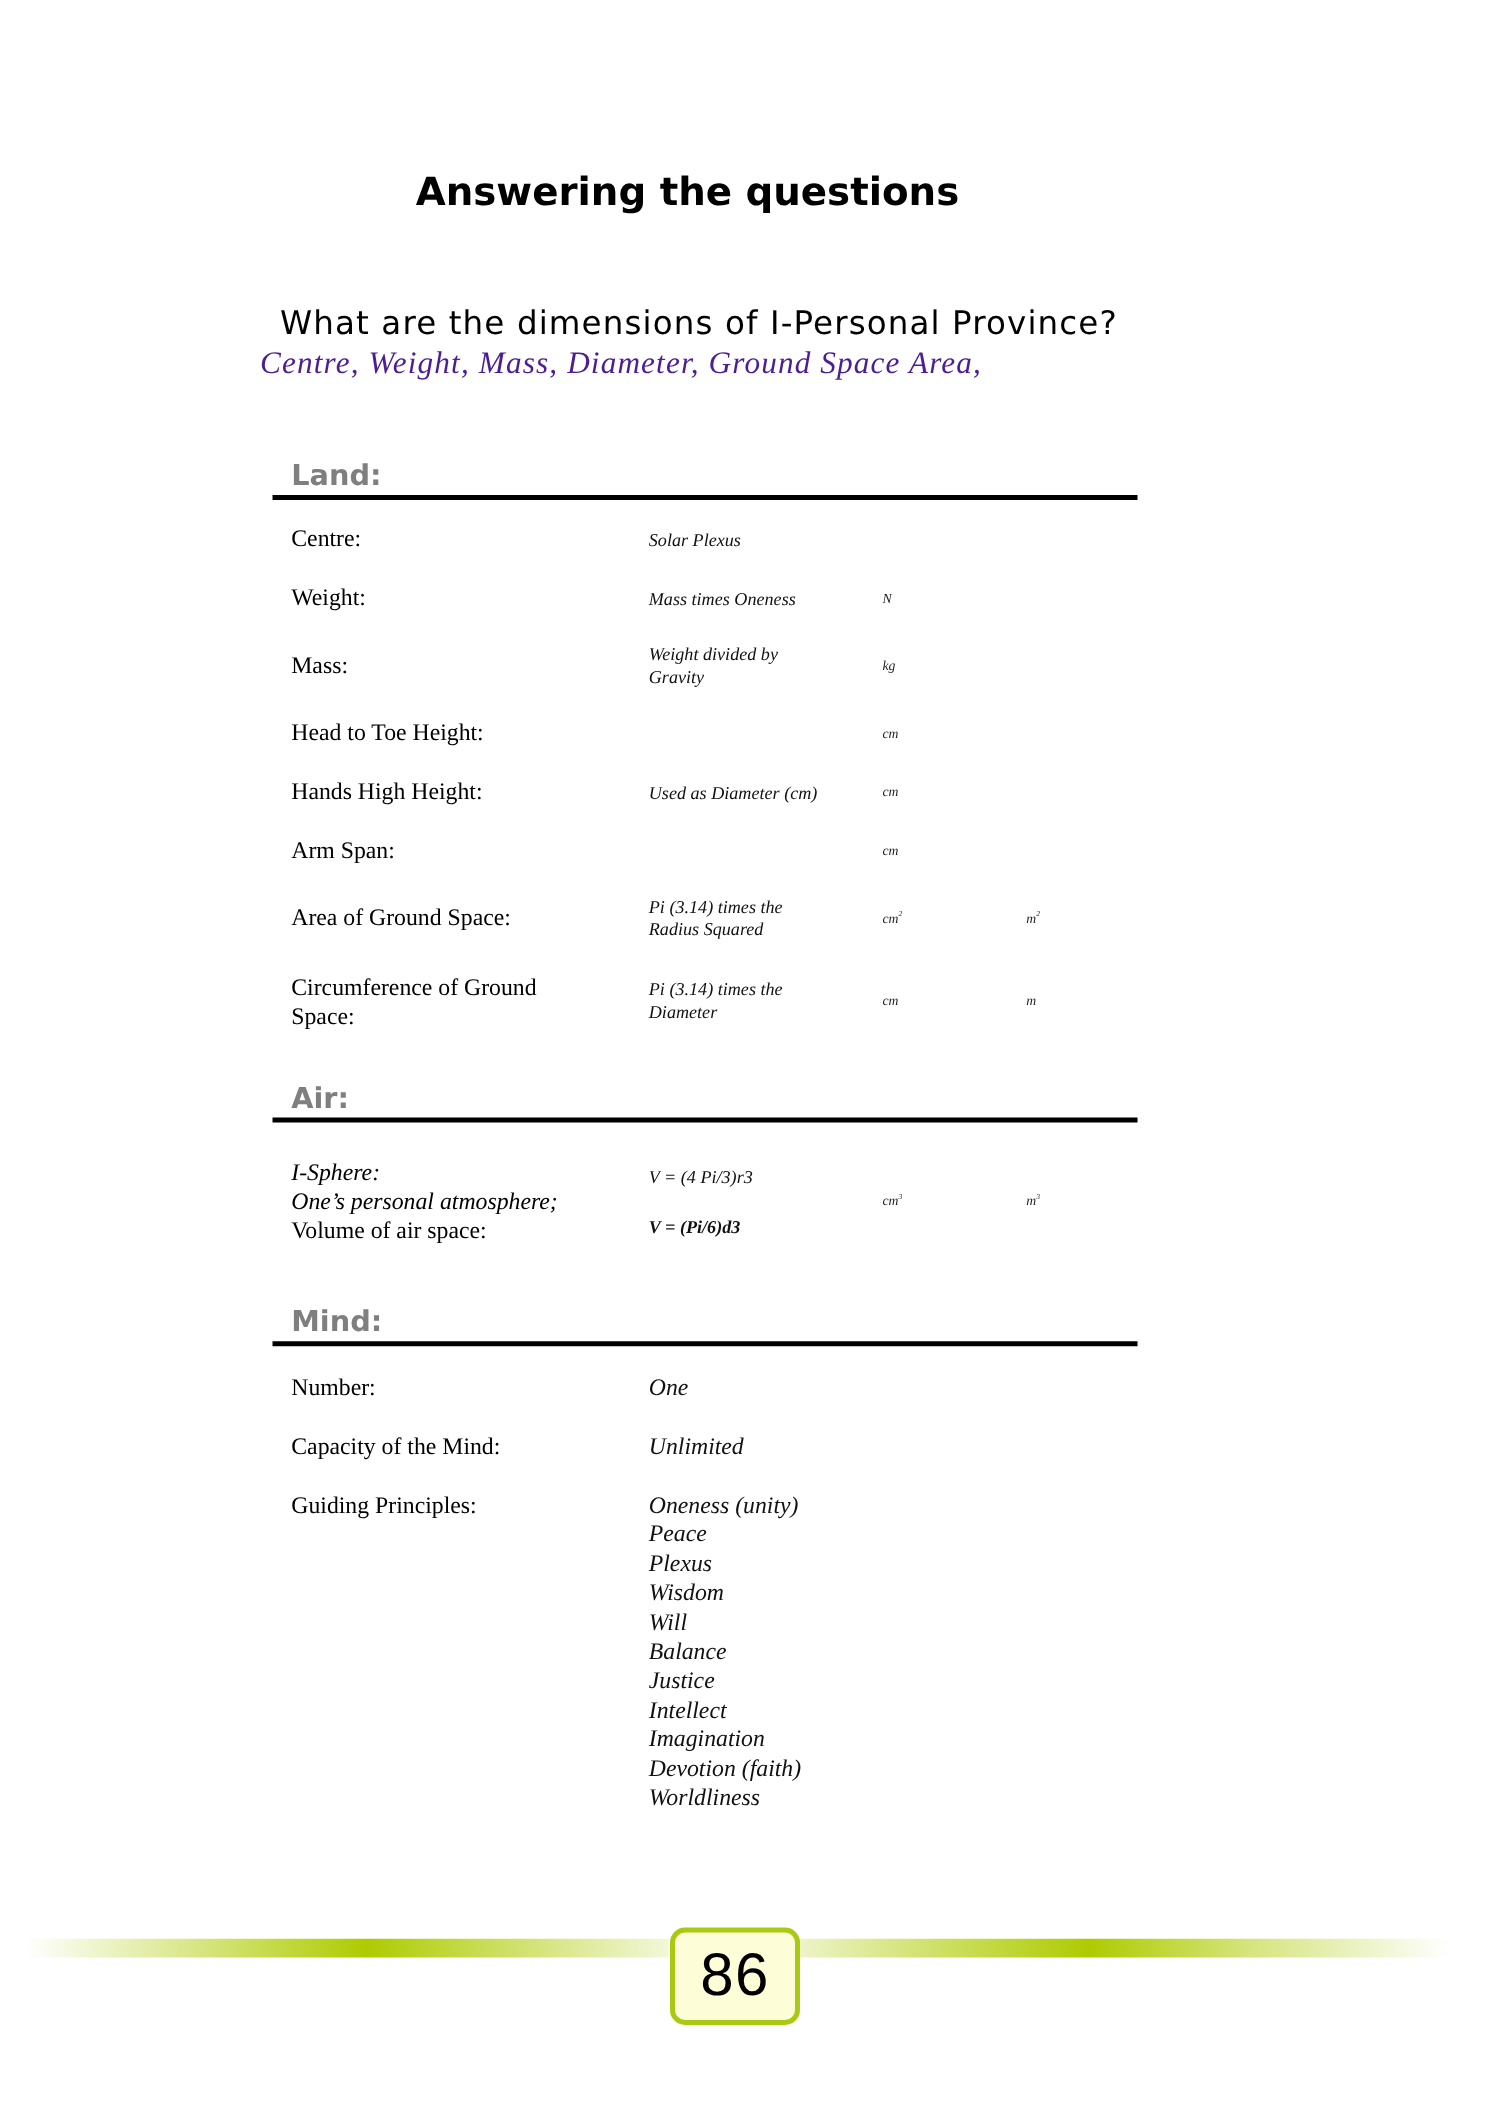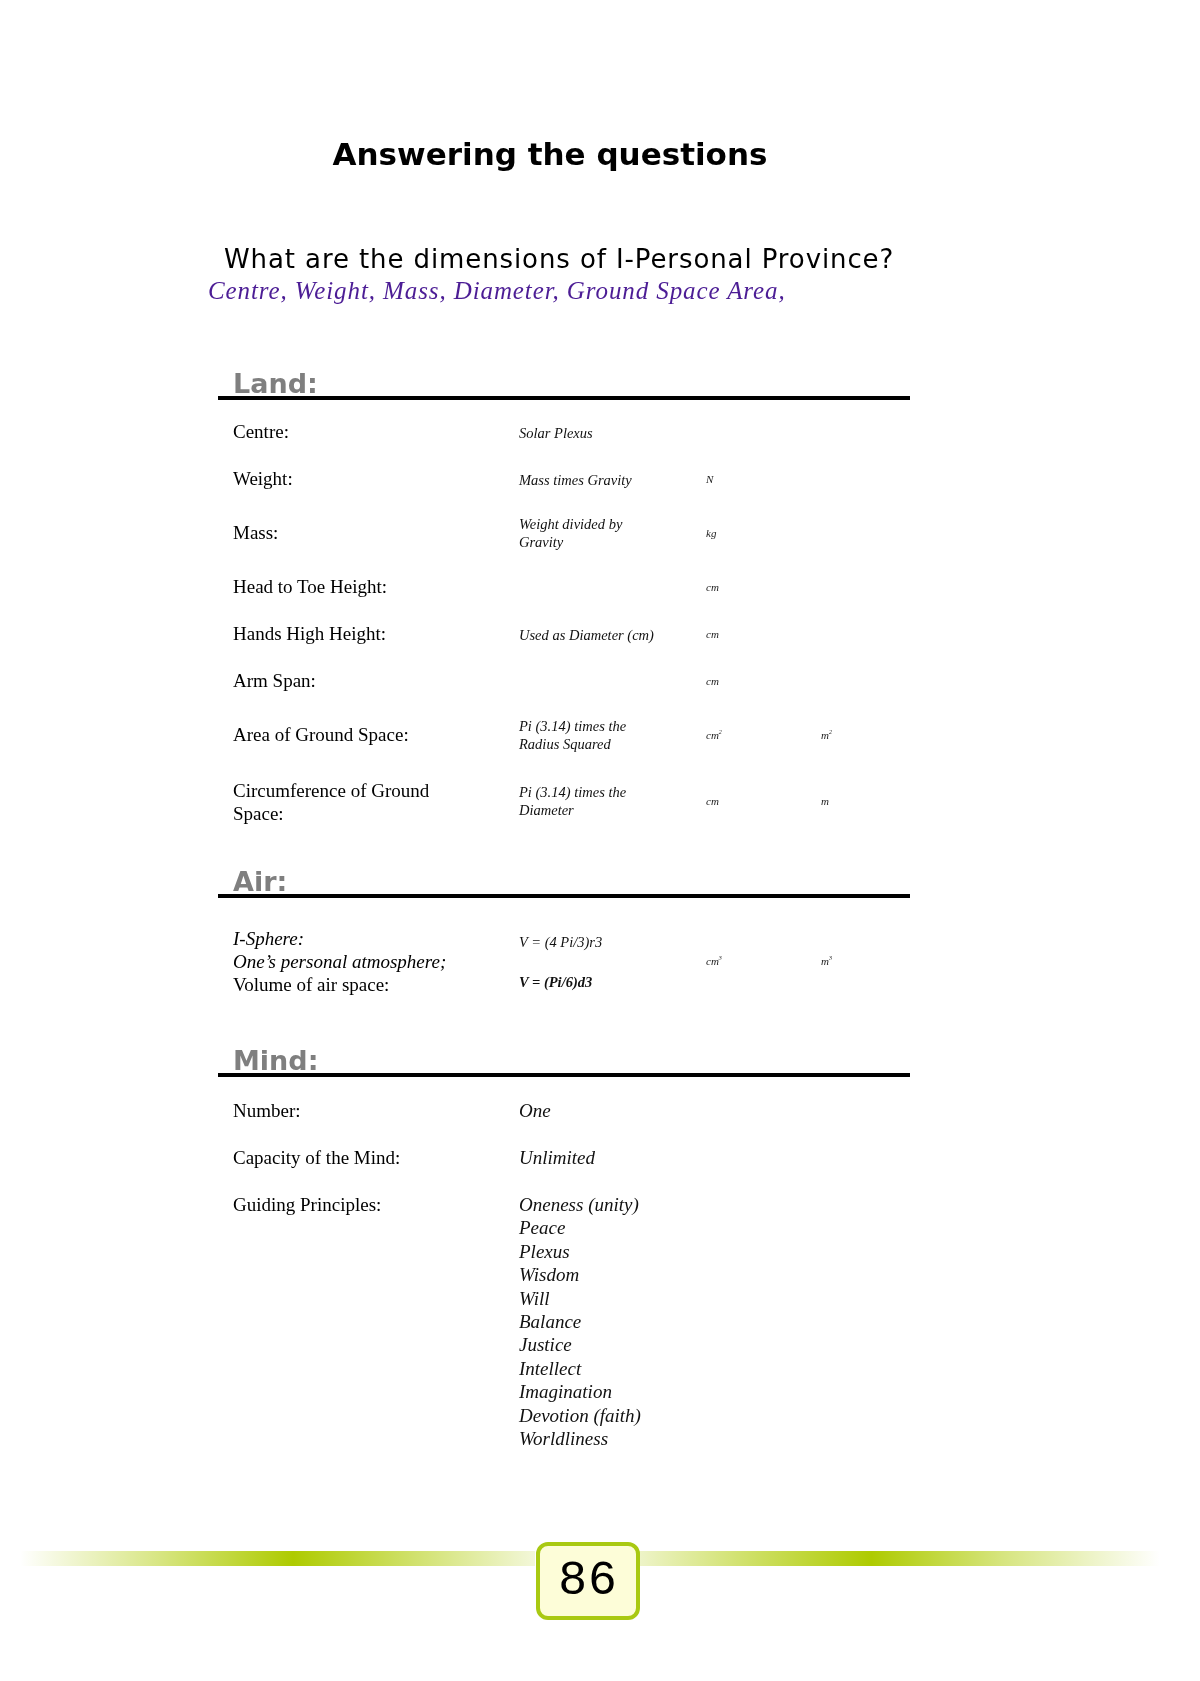--- a/index.html
+++ b/index.html
@@ -46,21 +46,21 @@
       letter-spacing: 0.9px;
       color: #4c1d95;
       line-height: 30px;
       white-space: nowrap;
     }
 
     .section-heading {
       left: 233px;
       font-family: "DejaVu Sans", sans-serif;
       font-weight: bold;
-      font-size: 27px;
+      font-size: 23px;
       color: #7f7f7f;
       white-space: nowrap;
     }
     .rule {
       left: 218px; width: 692px; height: 4px;
       background: #000;
     }
 
     .label {
       left: 233px;
@@ -113,21 +113,21 @@
         rgba(174,203,0,0) 100%);
     }
     .page-box {
       left: 536px; top: 1542px;
       width: 104px; height: 78px;
       box-sizing: border-box;
       border: 4px solid #a9c912;
       border-radius: 12px;
       background: #fdfdd8;
       text-align: center;
-      font-family: Liberation Mono, monospace;
+      font-family: Liberation Sans, sans-serif;
       font-weight: 200;
       font-size: 48px;
       line-height: 70px;
       color: #000;
       letter-spacing: 1px;
     }
   </style>
 </head>
 <body>
 
@@ -143,21 +143,21 @@
 
 <div>
 
   <div>
     <div class="abs label" style="top:420px;">Centre:</div>
     <div class="abs value" style="top:424px;">Solar Plexus</div>
   </div>
 
   <div>
     <div class="abs label" style="top:467px;">Weight:</div>
-    <div class="abs value" style="top:471px;">Mass times Gravity</div>
+    <div class="abs value" style="top:471px;">Mass times Oneness</div>
     <div class="abs unit c1" style="top:473px;">N</div>
   </div>
 
   <div>
     <div class="abs label" style="top:521px;">Mass:</div>
     <div class="abs value" style="top:515px;">
       <div>Weight divided by</div>
       <div>Gravity</div>
     </div>
     <div class="abs unit c1" style="top:527px;">kg</div>

